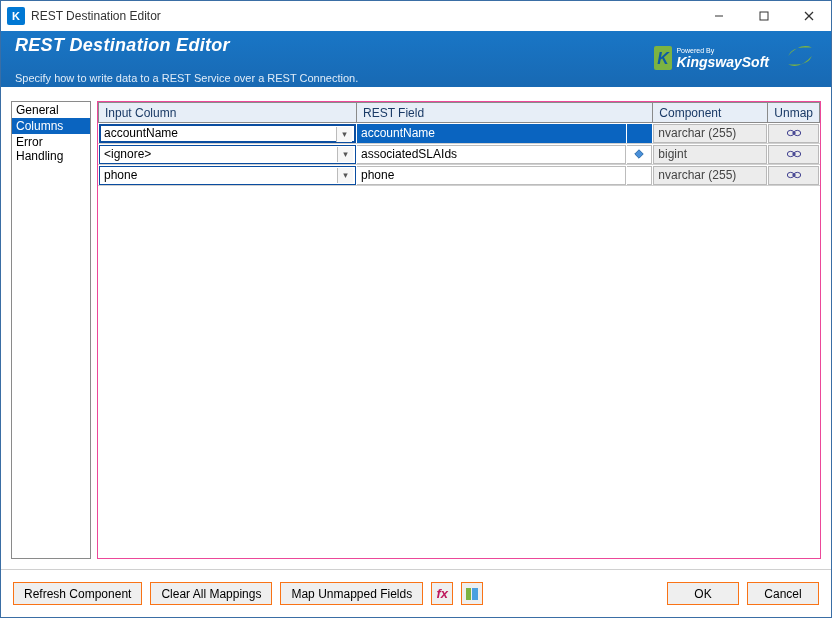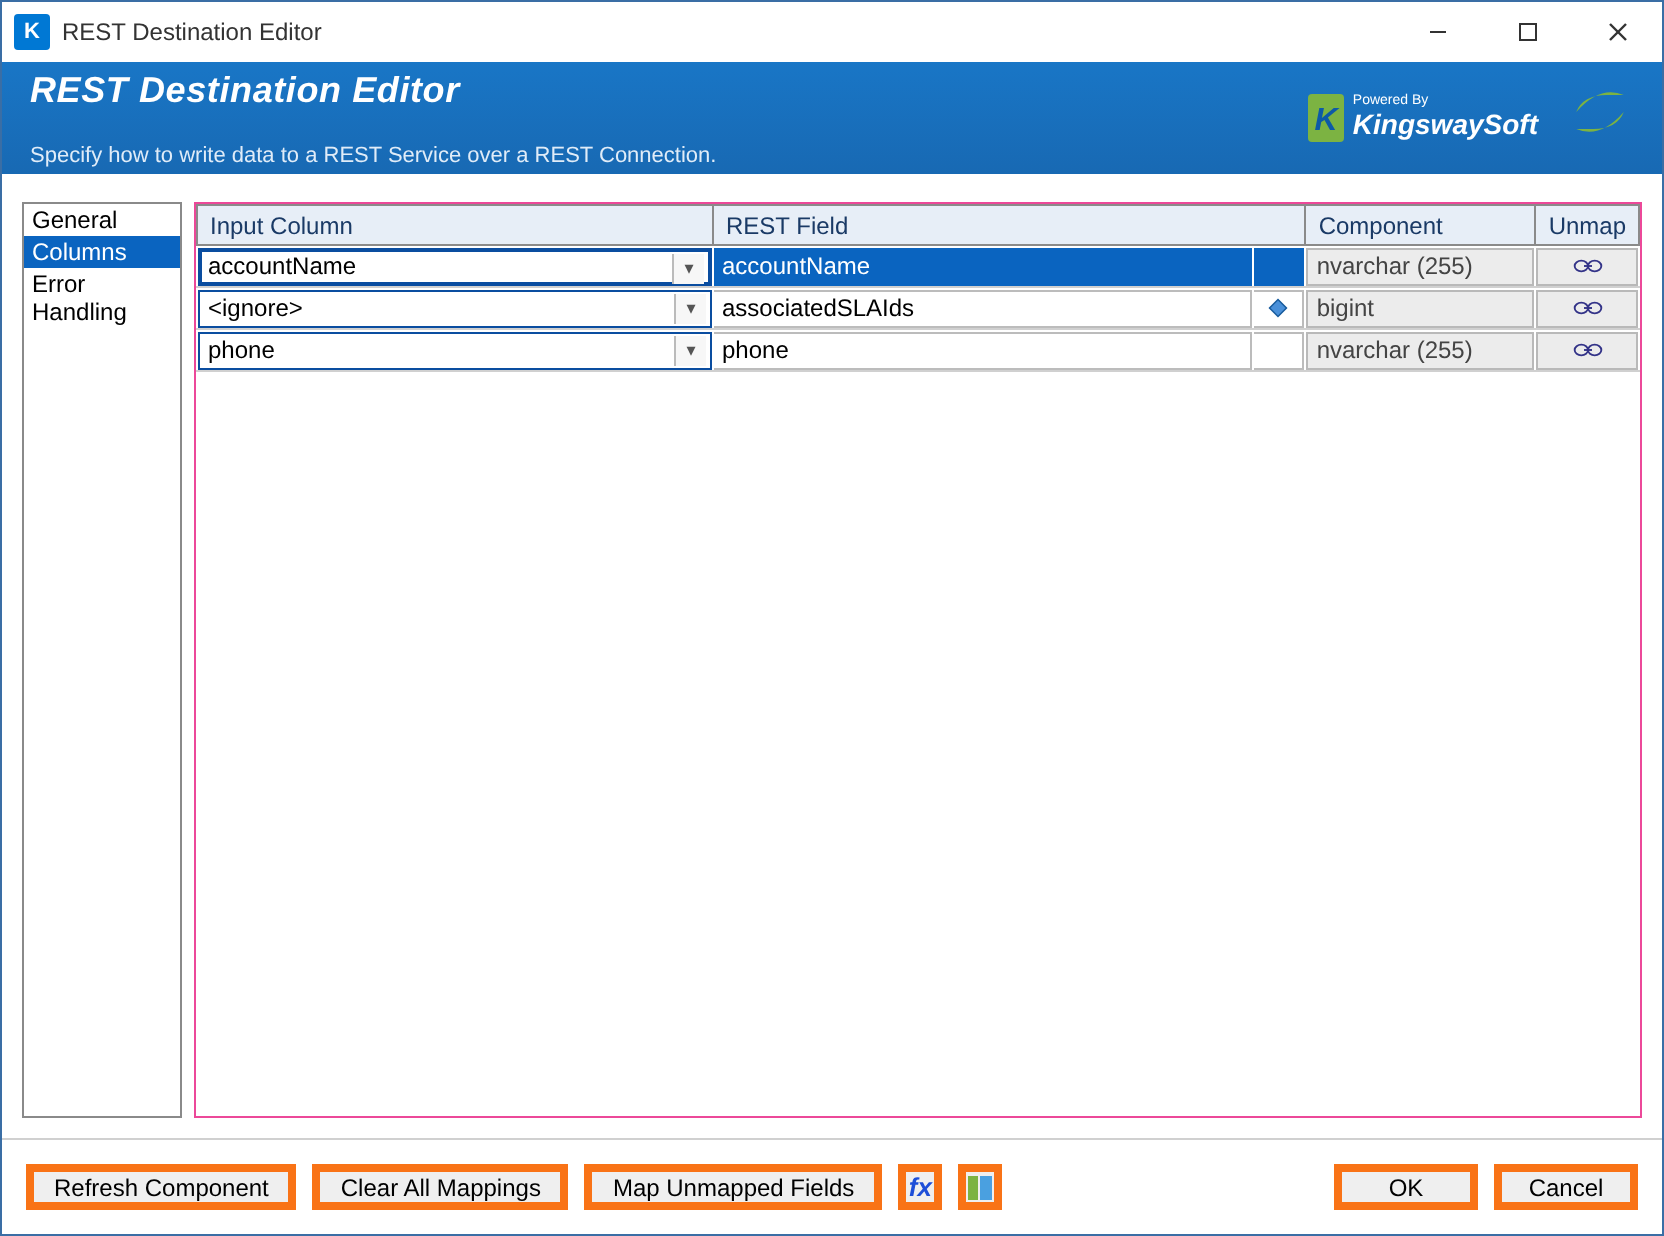--- a/index.html
+++ b/index.html
@@ -53,21 +53,21 @@
     .cell-rest { padding: 0 4px; height: 19px; display:flex; align-items:center; border:1px solid #bcbcbc; border-left:none; background:#fff; }
     tr.row-selected .cell-rest { background: #0a64c0; color: #fff; border-color:#0a64c0;}
     tr.row-selected .selectbox { border: 2px solid #0a4da0; height:19px; padding-left:3px;}
     .dt-cell { border:1px solid #b9b9b9; background:#ececec; color:#444; display:flex; align-items:center; padding:0 4px; height:19px; }
     .unmap-cell { display:flex; align-items:center; justify-content:center; height:19px; border:1px solid #b9b9b9; background:#ececec;}
     .link-icon { width:16px; height:14px; display:inline-flex; align-items:center; justify-content:center;}
     .link-icon svg { width:16px; height:12px; }
 
     
     .footer { position: absolute; left: 0; right: 0; bottom: 0; height: 48px; border-top: 1px solid #d0d0d0; display: flex; align-items: center; padding: 0 12px; gap: 8px; }
-    .btn { height: 23px; border: 4px solid #f97316; background: #efefef; font-size: 12px; padding: 0 10px; cursor: default; }
+    .btn { height: 23px; border: 1px solid #f97316; background: #efefef; font-size: 12px; padding: 0 10px; cursor: default; }
     .btn.small { width: 22px; padding:0; display:flex; align-items:center; justify-content:center; font-size:13px; }
     .spacer { flex: 1; }
   </style>
 </head>
 <body>
 
 <div class="titlebar">
   <div class="app-icon">K</div>
   <div class="title">REST Destination Editor</div>
   <div class="winbtns">
@@ -240,21 +240,21 @@
           </tbody>
       </table>
     </div>
   </div>
 </div>
 
 <div class="footer">
   <button class="btn">Refresh Component</button>
   <button class="btn">Clear All Mappings</button>
   <button class="btn">Map Unmapped Fields</button>
-  <button class="btn small" style="color:#1d4ed8;font-style:italic;font-weight:bold;">fx</button>
+  <button class="btn small" style="color:#be185d;font-style:italic;font-weight:bold;">fx</button>
   <button class="btn small">
     <svg width="14" height="14">
         <rect x="1" y="1" width="5" height="12" fill="#7cb342"></rect>
         <rect x="7" y="1" width="6" height="12" fill="#4aa0e0"></rect>
       </svg>
   </button>
   <div class="spacer"></div>
   <button class="btn" style="width:72px">OK</button>
   <button class="btn" style="width:72px">Cancel</button>
 </div>

